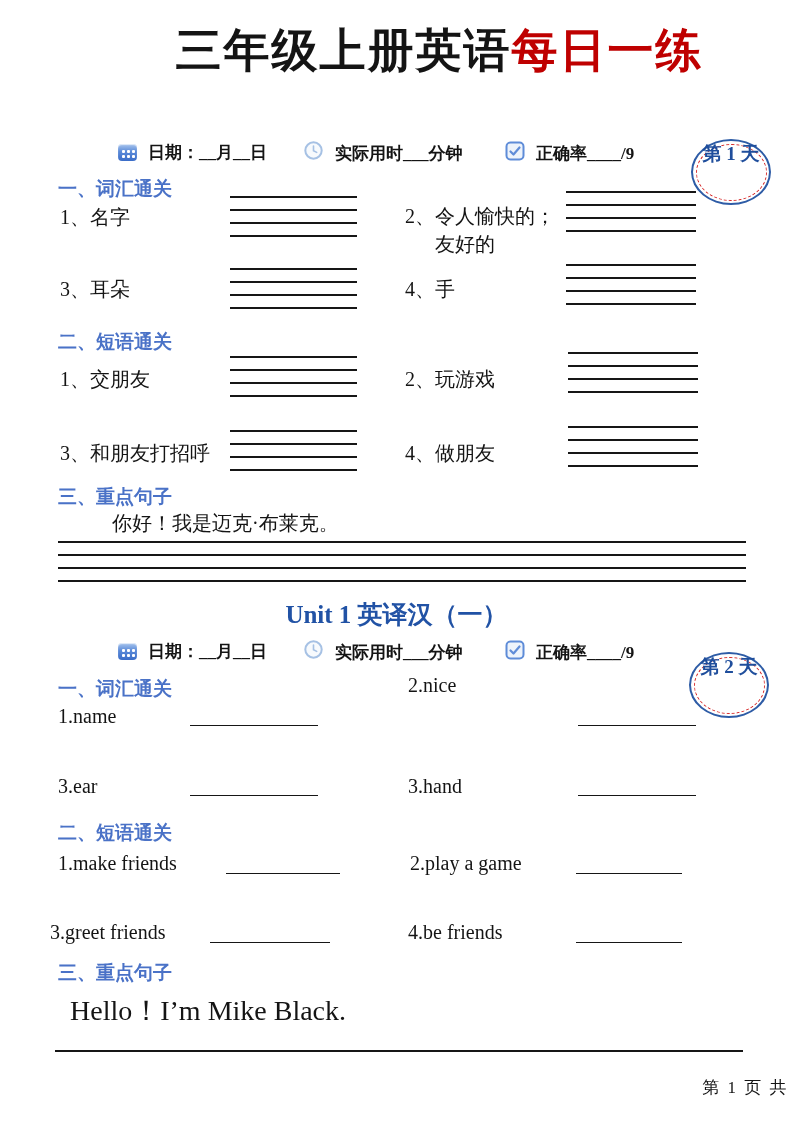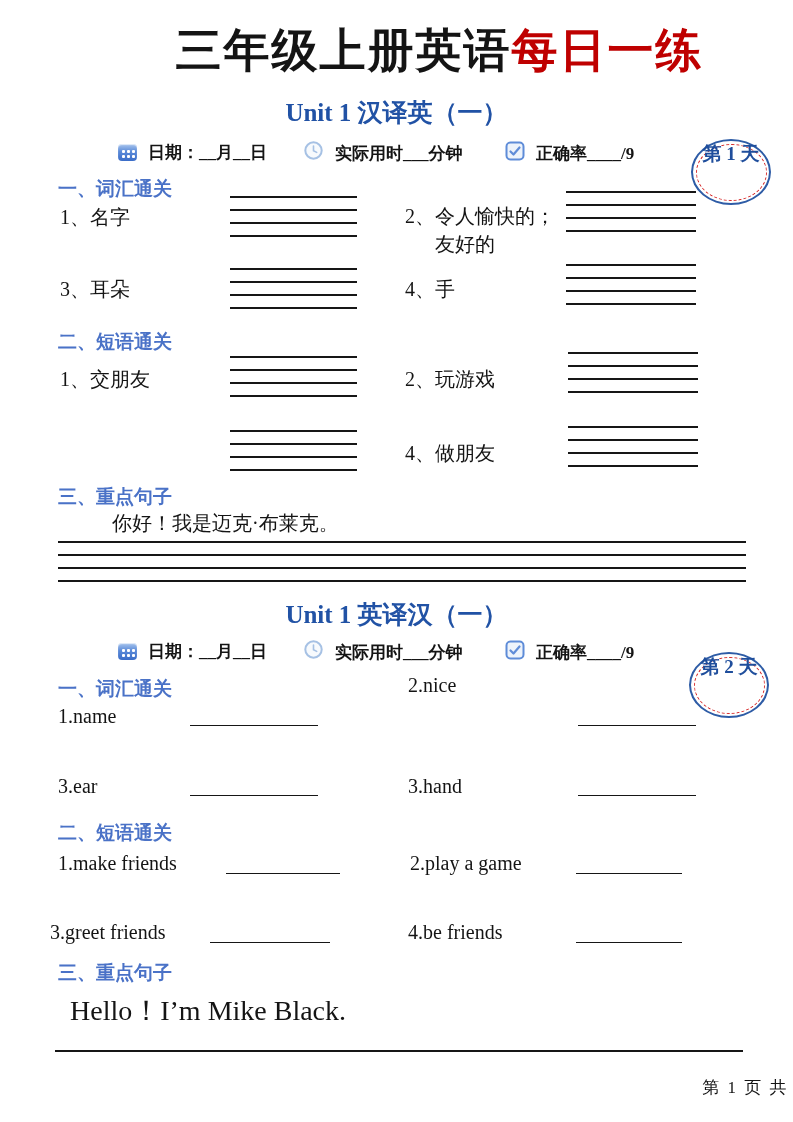--- a/index.html
+++ b/index.html
@@ -52,21 +52,20 @@
 </style>
 </head>
 <body>
 
 <div class="page">
 
   <div class="abs main-title">
     <span>三年级上册英语</span><span class="red">每日一练</span>
   </div>
 
-  <div class="abs unit-title" style="top:96px">Unit 1 汉译英（一）</div>
 
   <div class="abs meta-item" style="left:118px;top:141px">
     <span class="cal"></span>
     <span>日期：__月__日</span>
   </div>
   <div class="abs meta-item" style="left:303px;top:140px">
     <span><svg width="21" height="21" viewBox="0 0 21 21">
           <circle cx="10.5" cy="10.5" r="8.2" fill="#f7fafd" stroke="#a6c1e4" stroke-width="2"></circle>
           <path d="M10.5 6v4.8l3.2 1.6" stroke="#a6c1e4" stroke-width="1.6" fill="none" stroke-linecap="round"></path>
         </svg></span>
@@ -128,20 +127,21 @@
       <div class="wline"></div>
     </div>
   <div class="abs item-zh" style="left:405px;top:366px">2、玩游戏</div>
   <div class="abs lines4" style="left:568px;top:352px;width:130px">
       <div class="wline"></div>
       <div class="wline"></div>
       <div class="wline"></div>
       <div class="wline"></div>
     </div>
 
+  <div class="abs item-zh" style="left:60px;top:440px">3、和朋友打招呼</div>
   <div class="abs lines4" style="left:230px;top:430px;width:127px">
       <div class="wline"></div>
       <div class="wline"></div>
       <div class="wline"></div>
       <div class="wline"></div>
     </div>
   <div class="abs item-zh" style="left:405px;top:440px">4、做朋友</div>
   <div class="abs lines4" style="left:568px;top:426px;width:130px">
       <div class="wline"></div>
       <div class="wline"></div>

